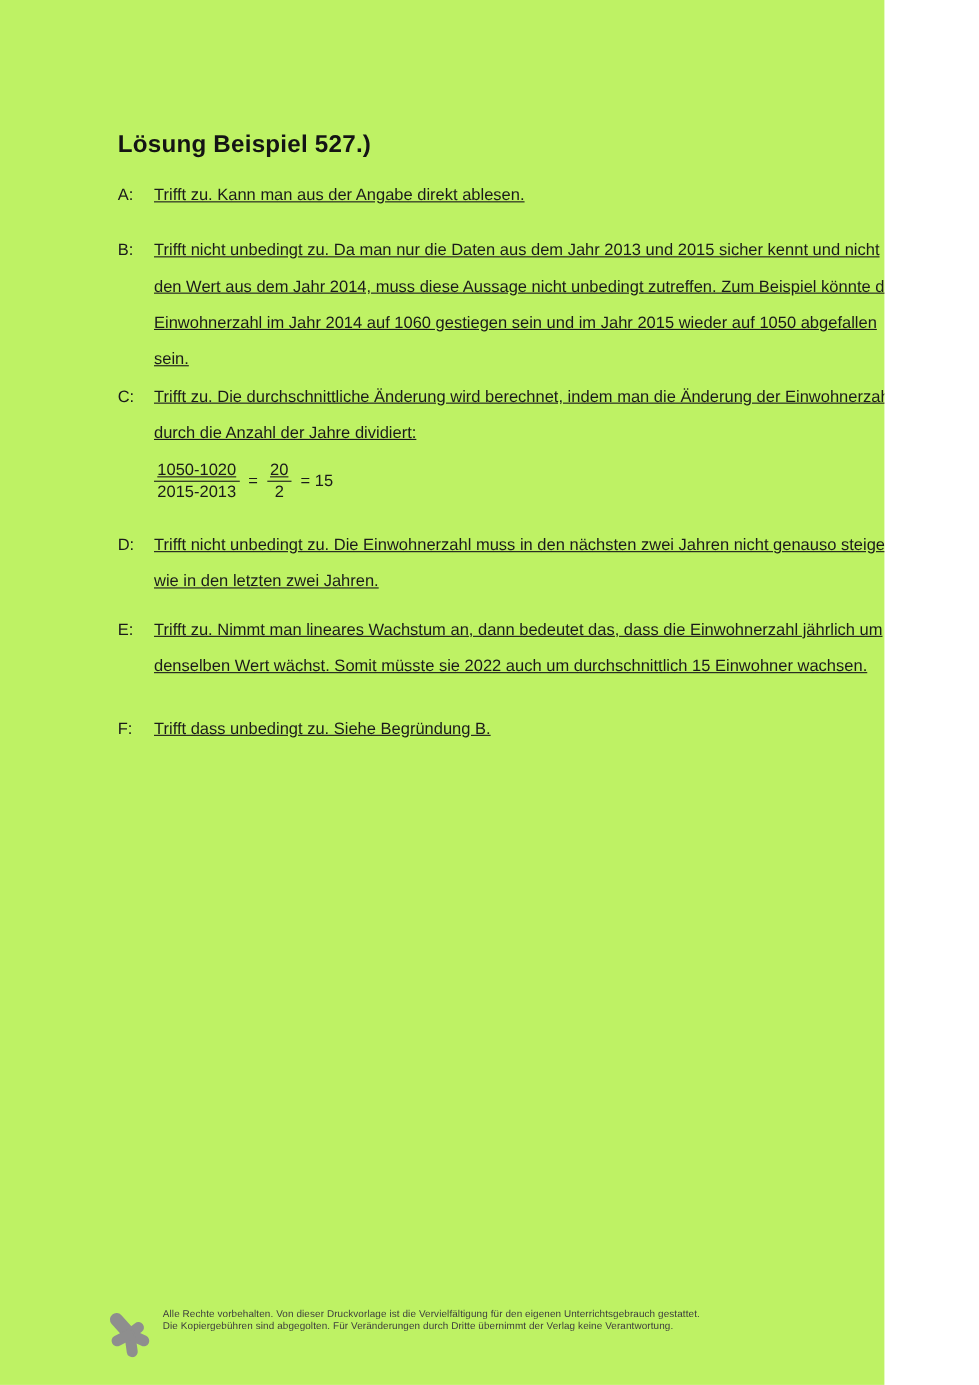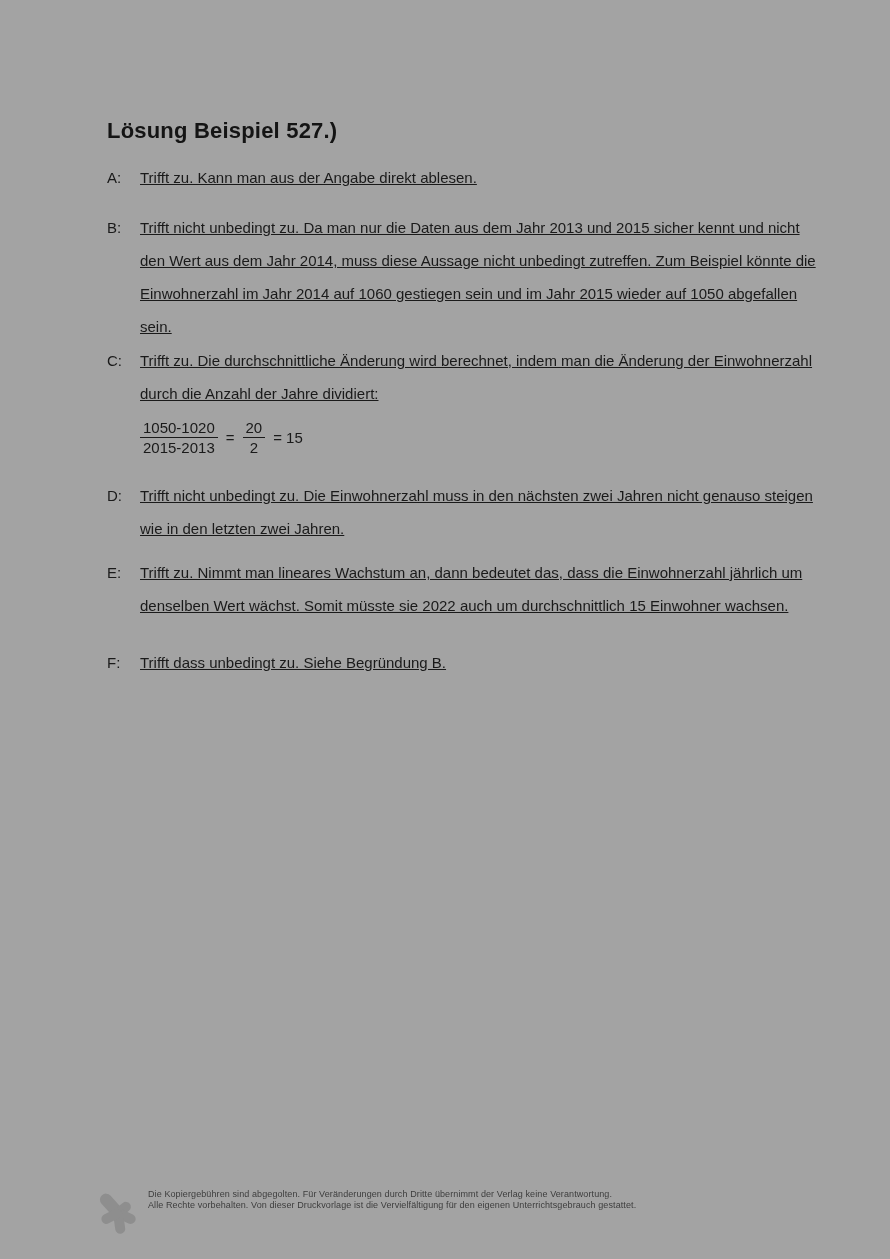--- a/index.html
+++ b/index.html
@@ -2,23 +2,23 @@
 <html lang="de"><head>
 <meta charset="utf-8">
 <style>
   html, body {
     margin: 0;
     padding: 0;
     background: #ffffff;
   }
   .page {
     position: relative;
-    width: 890px;
+    width: 804px;
     height: 1259px;
-    background: #a3a3a3;
+    background: #bef264;
     font-family: "Liberation Sans", sans-serif;
     color: #1a1a1a;
     overflow: hidden;
   }
   .doc-title {
     position: absolute;
     left: 107px;
     top: 103px;
     font-size: 22px;
     font-weight: 700;
@@ -61,20 +61,21 @@
   }
   .frac {
     display: inline-flex;
     flex-direction: column;
     text-align: center;
     line-height: 17px;
   }
   .frac .num {
     padding: 0 3px 1px 3px;
     border-bottom: 1.6px solid #1a1a1a;
+    text-decoration: underline;
   }
   .frac .den {
     padding: 1px 3px 0 3px;
   }
   .formula .eq {
     padding: 0 8px;
   }
 
   .footer {
     position: absolute;
@@ -153,18 +154,18 @@
       <g fill="#8e8e8e">
 
         <rect x="14" y="1" width="12" height="27" rx="6" transform="rotate(-42 20 25)"></rect>
         <rect x="15" y="10" width="10" height="18" rx="5" transform="rotate(52 20 25)"></rect>
         <rect x="15" y="6" width="10" height="22" rx="5" transform="rotate(115 20 25)"></rect>
         <rect x="15" y="4" width="10" height="24" rx="5" transform="rotate(172 20 25)"></rect>
         <rect x="15" y="7" width="10" height="21" rx="5" transform="rotate(243 20 25)"></rect>
       </g>
     </svg>
     <div class="lines">
+      <div>Alle Rechte vorbehalten. Von dieser Druckvorlage ist die Vervielfältigung für den eigenen Unterrichtsgebrauch gestattet.</div>
       <div>Die Kopiergebühren sind abgegolten. Für Veränderungen durch Dritte übernimmt der Verlag keine Verantwortung.</div>
-      <div>Alle Rechte vorbehalten. Von dieser Druckvorlage ist die Vervielfältigung für den eigenen Unterrichtsgebrauch gestattet.</div>
     </div>
   </div>
 
 </div>
 
 </body></html>

